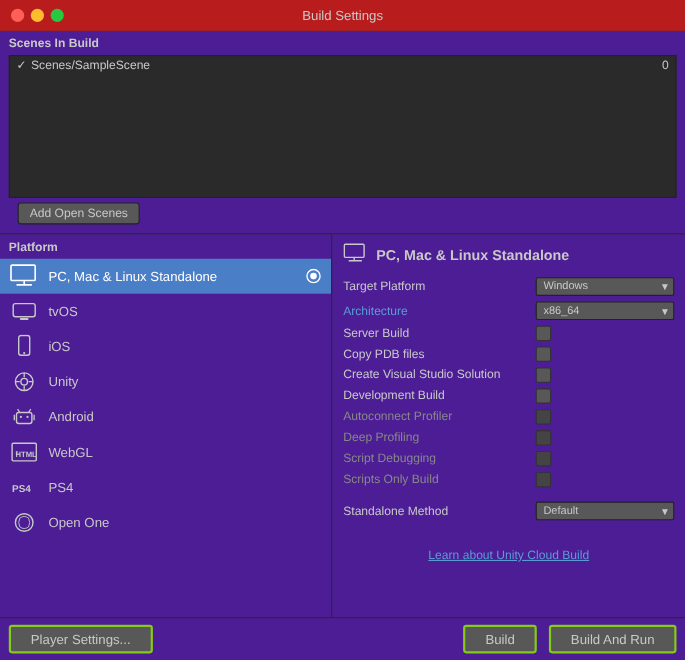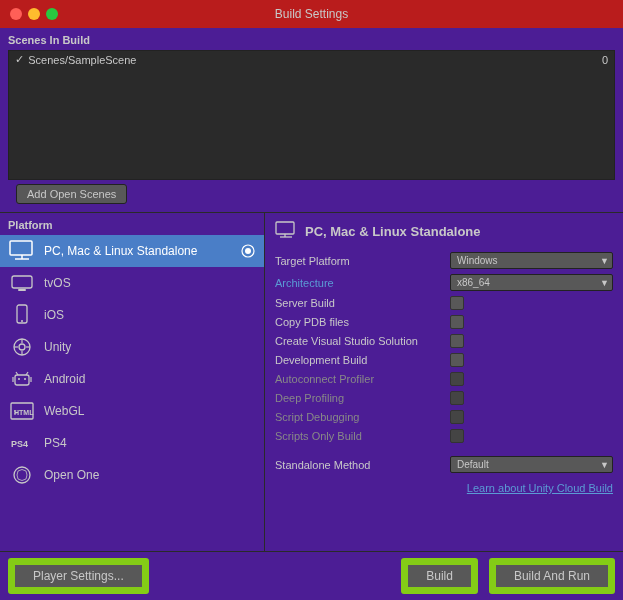--- a/index.html
+++ b/index.html
@@ -88,21 +88,21 @@
       padding: 3px 10px;
       cursor: pointer;
       border-radius: 3px;
     }
     .bottom-area {
       display: flex;
       flex: 1;
       overflow: hidden;
     }
     .platform-panel {
-      width: 265px;
+      width: 302px;
       border-right: 1px solid #2a2a2a;
       display: flex;
       flex-direction: column;
     }
     .platform-label {
       font-size: 11px;
       font-weight: bold;
       color: #c8c8c8;
       padding: 6px 8px 4px 8px;
     }
@@ -206,39 +206,39 @@
       border-radius: 2px;
       cursor: pointer;
     }
     .checkbox.disabled {
       background: #444;
       border-color: #333;
       cursor: default;
     }
     .cloud-build-row {
       display: flex;
-      justify-content: flex-end;
-      margin-top: 4px;
+      justify-content: center;
+      margin-top: 21px;
     }
     .cloud-build-link {
       font-size: 11px;
       color: #5b9bd5;
       cursor: pointer;
       text-decoration: underline;
     }
     .bottom-buttons-row {
       display: flex;
       justify-content: space-between;
       align-items: center;
       padding: 6px 8px;
       border-top: 1px solid #2a2a2a;
     }
     .build-btn {
       background: #585858;
-      border: 7px solid #84cc16;
+      border: 2px solid #84cc16;
       color: #c8c8c8;
       font-size: 12px;
       padding: 4px 18px;
       cursor: pointer;
       border-radius: 3px;
     }
     svg text { font-family: sans-serif; }
   </style>
 </head>
 <body>

